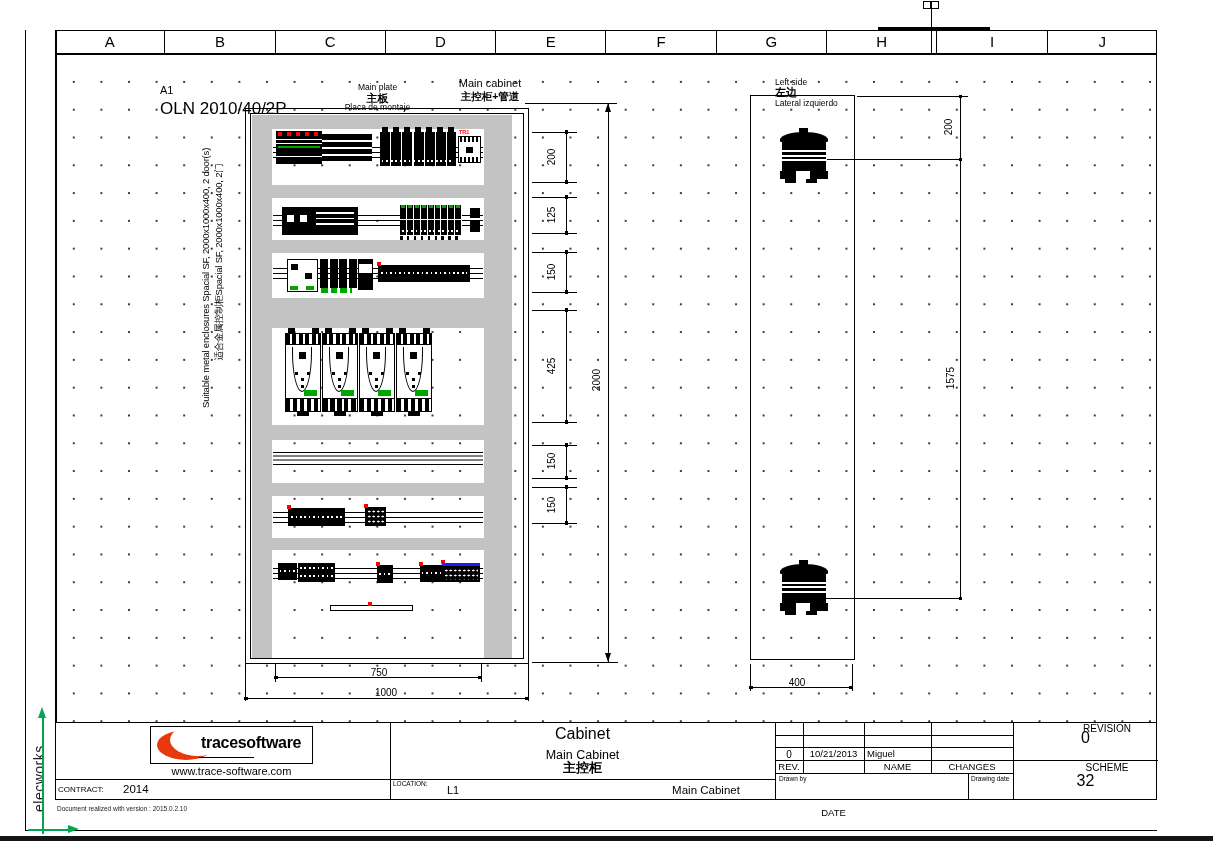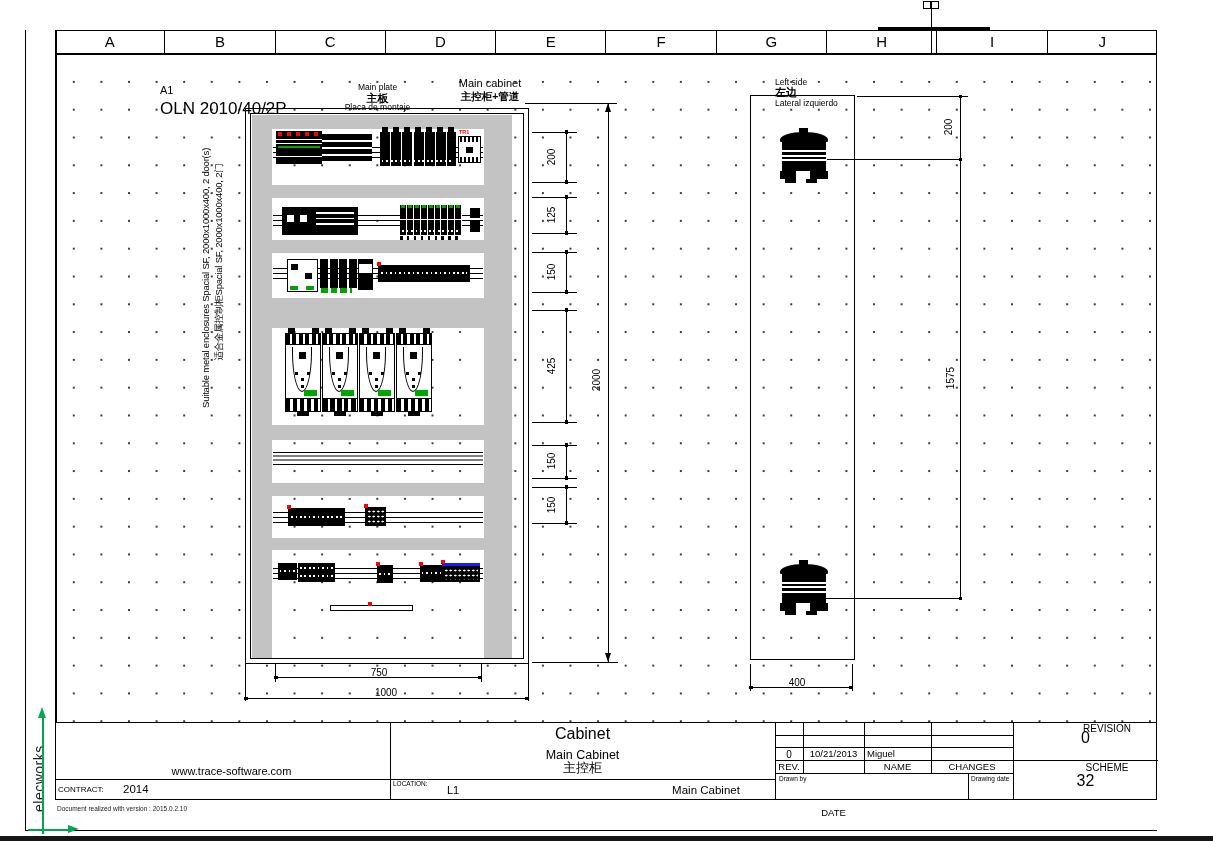--- a/index.html
+++ b/index.html
@@ -350,27 +350,32 @@
   <div class="tk" style="left:749px;top:685.5px"></div>
   <div class="tk" style="left:849px;top:685.5px"></div>
   <div class="t ctr" style="left:767px;top:677px;width:60px;font-size:10px">400</div>
 
   <div class="box" style="left:55px;top:722px;width:1102px;height:78px;border-width:1.5px;background:#fff"></div>
   <div class="vl" style="left:390px;top:722px;height:78px"></div>
   <div class="vl" style="left:775px;top:722px;height:78px"></div>
   <div class="vl" style="left:1013px;top:722px;height:78px"></div>
   <div class="hl" style="left:55px;top:779px;width:720px"></div>
 
+  <div class="logo-box">
+    <div class="cres"></div>
+    <div class="tracetxt"><span>trace</span><span>software</span></div>
+    <div class="traceline"></div>
+  </div>
   <div class="t ctr" style="left:150px;top:765px;width:163px;font-size:11px">www.trace-software.com</div>
   <div class="t" style="left:58px;top:785px;font-size:8px">CONTRACT:</div>
   <div class="t" style="left:123px;top:783px;font-size:11.5px">2014</div>
 
   <div class="t ctr" style="left:390px;top:725px;width:385px;font-size:16px">Cabinet</div>
   <div class="t ctr" style="left:390px;top:748px;width:385px;font-size:12.5px">Main Cabinet</div>
-  <div class="t ctr" style="left:390px;top:761px;width:385px;font-size:13px;font-weight:normal">主控柜</div>
+  <div class="t ctr" style="left:390px;top:761px;width:385px;font-size:13px;font-weight:bold">主控柜</div>
   <div class="t" style="left:393px;top:780px;font-size:6.5px">LOCATION:</div>
   <div class="t" style="left:447px;top:784px;font-size:11px">L1</div>
   <div class="t rgt" style="left:640px;top:784px;width:132px;font-size:11.5px">Main Cabinet</div>
 
   <div class="hl" style="left:775px;top:735px;width:238px"></div>
   <div class="hl" style="left:775px;top:747px;width:238px"></div>
   <div class="hl" style="left:775px;top:760px;width:238px"></div>
   <div class="hl" style="left:775px;top:773px;width:238px"></div>
   <div class="vl" style="left:803px;top:722px;height:51px"></div>
   <div class="vl" style="left:864px;top:722px;height:51px"></div>

